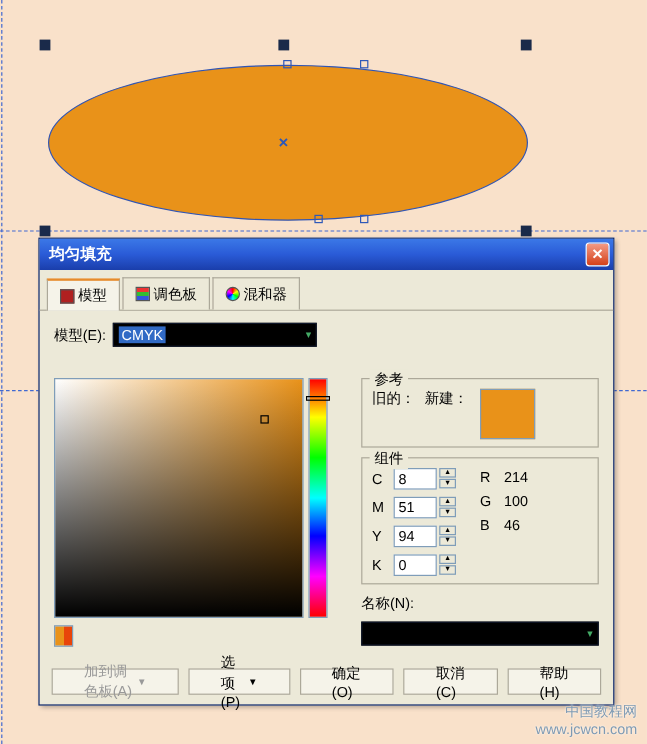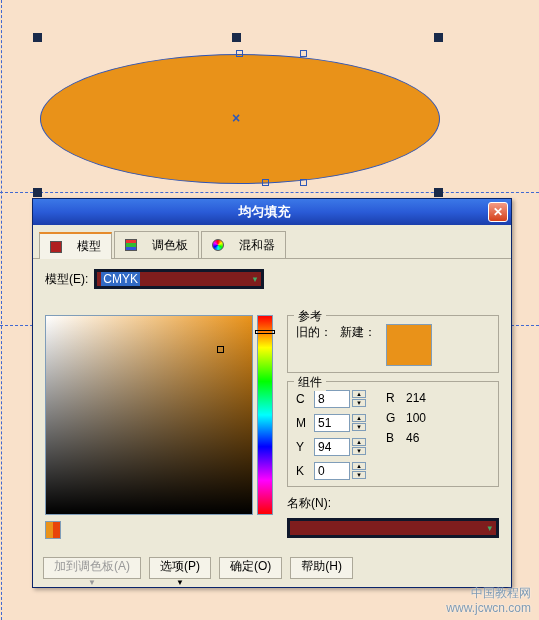--- a/index.html
+++ b/index.html
@@ -9,40 +9,40 @@
 .canvas { position: absolute; inset: 0; }
 .guide-v { position: absolute; top: 0; bottom: 0; width: 0; border-left: 1px dashed #4169d1; }
 .guide-h { position: absolute; left: 0; right: 0; height: 0; border-top: 1px dashed #4169d1; }
 .ellipse { position: absolute; left: 40px; top: 54px; width: 400px; height: 130px; background: #e99219; border: 1px solid #3055b5; border-radius: 50%; }
 .center-x { position: absolute; left: 232px; top: 110px; color: #2e58b8; font-weight: bold; font-size: 14px; }
 .handle { position: absolute; width: 9px; height: 9px; background: #1a2a4a; }
 .node { position: absolute; width: 7px; height: 7px; border: 1px solid #2e58b8; background: transparent; }
 
 
 .dialog { position: absolute; left: 32px; top: 198px; width: 480px; background: #ece9d8; border: 1px solid #0a246a; box-shadow: 2px 2px 4px rgba(0,0,0,0.3); }
-.titlebar { height: 26px; background: linear-gradient(to bottom, #3b78e7 0%, #2a5bd7 50%, #1a3eab 100%); display: flex; align-items: center; padding: 0 3px 0 8px; text-align: center; }
+.titlebar { height: 26px; background: linear-gradient(to bottom, #3b78e7 0%, #2a5bd7 50%, #1a3eab 100%); display: flex; align-items: center; padding: 0 3px 0 8px; }
 .titlebar-text { color: #fff; font-weight: bold; font-size: 13px; flex: 1; }
 .close-btn { width: 20px; height: 20px; background: linear-gradient(to bottom, #f49b85, #d4401a); border: 1px solid #fff; border-radius: 3px; display: flex; align-items: center; justify-content: center; color: #fff; font-weight: bold; cursor: pointer; }
 
 .tabstrip { display: flex; padding: 6px 6px 0 6px; border-bottom: 1px solid #aca899; }
-.tab { padding: 4px 10px; border: 1px solid #aca899; border-bottom: none; background: #ece9d8; margin-right: 2px; display: flex; align-items: center; gap: 15px; cursor: pointer; }
+.tab { padding: 4px 10px; border: 1px solid #aca899; border-bottom: none; background: #ece9d8; margin-right: 2px; display: flex; align-items: center; gap: 3px; cursor: pointer; }
 .tab.active { background: #f5f3e9; position: relative; top: 1px; border-top: 2px solid #e68b2c; }
 .tab-ico { width: 12px; height: 12px; display: inline-block; }
 .ico-square { background: #b02020; border: 1px solid #555; }
 .ico-circle { border-radius: 50%; background: conic-gradient(red, yellow, lime, cyan, blue, magenta, red); border: 1px solid #555; }
 .ico-grid { background: linear-gradient(#e33 33%, #3b3 33% 66%, #35d 66%); border: 1px solid #555; }
 
 .body { padding: 10px 12px 10px 12px; }
 .row { display: flex; align-items: center; gap: 6px; margin-bottom: 26px; }
 .label { white-space: nowrap; }
-.select { border: 3px solid #0f172a; background: #7f1d1d; height: 20px; padding: 1px 4px; display: flex; align-items: center; justify-content: space-between; cursor: pointer; }
+.select { border: 1px solid #0f172a; background: #000000; height: 20px; padding: 1px 4px; display: flex; align-items: center; justify-content: space-between; cursor: pointer; }
 .select .arrow { color: #4a6; font-size: 9px; }
 .select.hl span.val { background: #316ac5; color: #fff; padding: 0 2px; }
 
-.main-area { display: flex; gap: 14px; }
+.main-area { display: flex; gap: 28px; }
 .left-col { display: flex; gap: 4px; }
 .sv-box { width: 208px; height: 200px; border: 1px solid #7f9db9; background: linear-gradient(to bottom, rgba(0,0,0,0) 0%, #000 100%), linear-gradient(to right, #fff 0%, #e99219 100%); position: relative; }
 .sv-cursor { position: absolute; width: 7px; height: 7px; border: 1px solid #000; }
 .hue-bar { width: 16px; height: 200px; border: 1px solid #7f9db9; background: linear-gradient(to bottom, #f00 0%, #ff0 16%, #0f0 33%, #0ff 50%, #00f 66%, #f0f 83%, #f00 100%); position: relative; }
 .hue-slider { position: absolute; left: -3px; right: -3px; height: 4px; border: 1px solid #000; background: transparent; }
 .preview-strip { width: 16px; height: 18px; margin-top: 6px; background: linear-gradient(to right, #e99219 50%, #e8440a 50%); border: 1px solid #7f9db9; }
 
 .right-col { flex: 1; }
 .group { border: 1px solid #aca899; padding: 8px 8px 6px 8px; margin-bottom: 8px; position: relative; }
 .group-title { position: absolute; top: -8px; left: 6px; background: #ece9d8; padding: 0 4px; }
@@ -56,21 +56,21 @@
 .spin .btns { width: 14px; display: flex; flex-direction: column; gap: 1px; margin-left: 2px; }
 .spin .b { height: 8px; border: 1px solid #7f9db9; background: #ece9d8; font-size: 7px; line-height: 6px; text-align: center; cursor: pointer; }
 .rgb-col { display: flex; flex-direction: column; gap: 6px; padding-top: 1px; }
 .rgb-row { display: flex; gap: 8px; }
 .rgb-row .lab { width: 12px; }
 
 .name-row { display: flex; gap: 6px; margin-top: 6px; }
 .name-row .select { flex: 1; }
 
 .footer { display: flex; gap: 8px; padding: 8px 10px; justify-content: flex-start; align-items: center; }
-.btn { height: 22px; padding: 0 10px; border: 1px solid #aca899; background: #f5f3e9; cursor: pointer; display: flex; align-items: center; gap: 3px; flex-direction: column; }
+.btn { height: 22px; padding: 0 26px; border: 1px solid #aca899; background: #f5f3e9; cursor: pointer; display: flex; align-items: center; gap: 3px; }
 .btn.disabled { color: #999; cursor: default; }
 .btn .dd { font-size: 8px; }
 
 .watermark { position: absolute; right: 8px; bottom: 4px; text-align: right; color: #7e9ab3; font-size: 13px; line-height: 15px; text-shadow: 0 0 2px #fff; }
 </style>
 </head>
 <body>
 
 <div class="canvas">
   <div class="guide-v" style="left:1px"></div>
@@ -232,20 +232,23 @@
         <span class="dd">▼</span>
     </div>
     <div class="btn">
       <span>选项(P)</span>
         <span class="dd">▼</span>
     </div>
     <div class="btn">
         <span>确定(O)</span>
       </div>
     <div class="btn">
+        <span>取消(C)</span>
+      </div>
+    <div class="btn">
         <span>帮助(H)</span>
       </div>
   </div>
 </div>
 
 <div class="watermark">
   <div>中国教程网</div>
   <div>www.jcwcn.com</div>
 </div>
 

